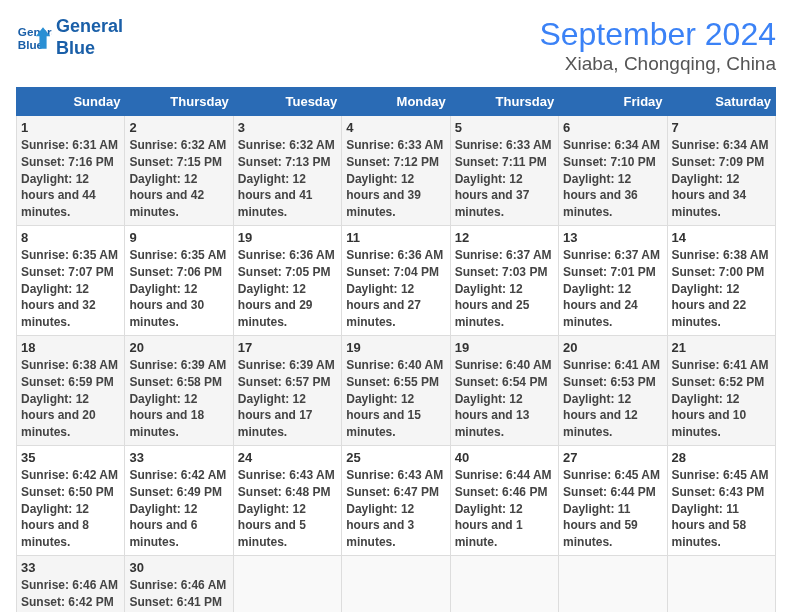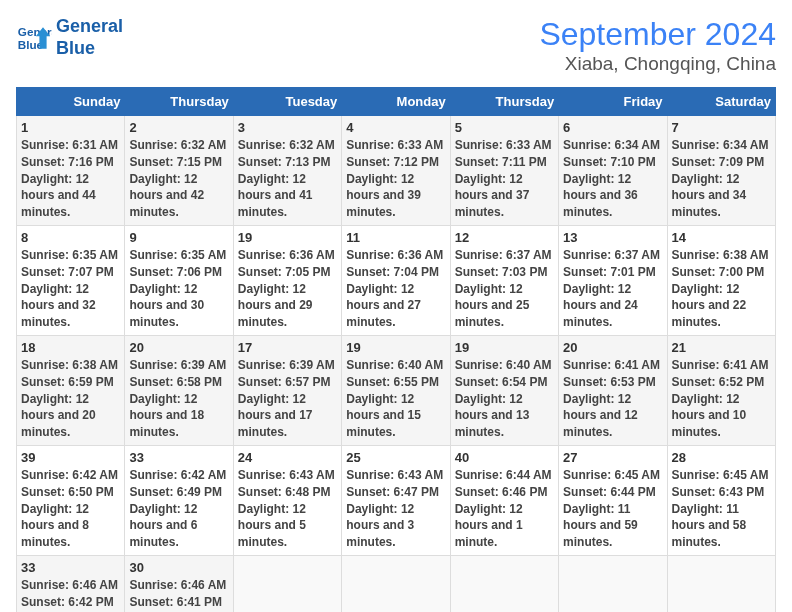--- a/index.html
+++ b/index.html
@@ -299,21 +299,21 @@
         <span class="day-number">21</span>
         <div class="day-info">
           Sunrise: 6:41 AM<br>
           Sunset: 6:52 PM<br>
           Daylight: 12 hours and 10 minutes.
         </div>
       </td>
       </tr>
       <tr>
         <td>
-        <span class="day-number">39</span>
+        <span class="day-number">35</span>
         <div class="day-info">
           Sunrise: 6:42 AM<br>
           Sunset: 6:50 PM<br>
           Daylight: 12 hours and 8 minutes.
         </div>
       </td>
         <td>
         <span class="day-number">33</span>
         <div class="day-info">
           Sunrise: 6:42 AM<br>

